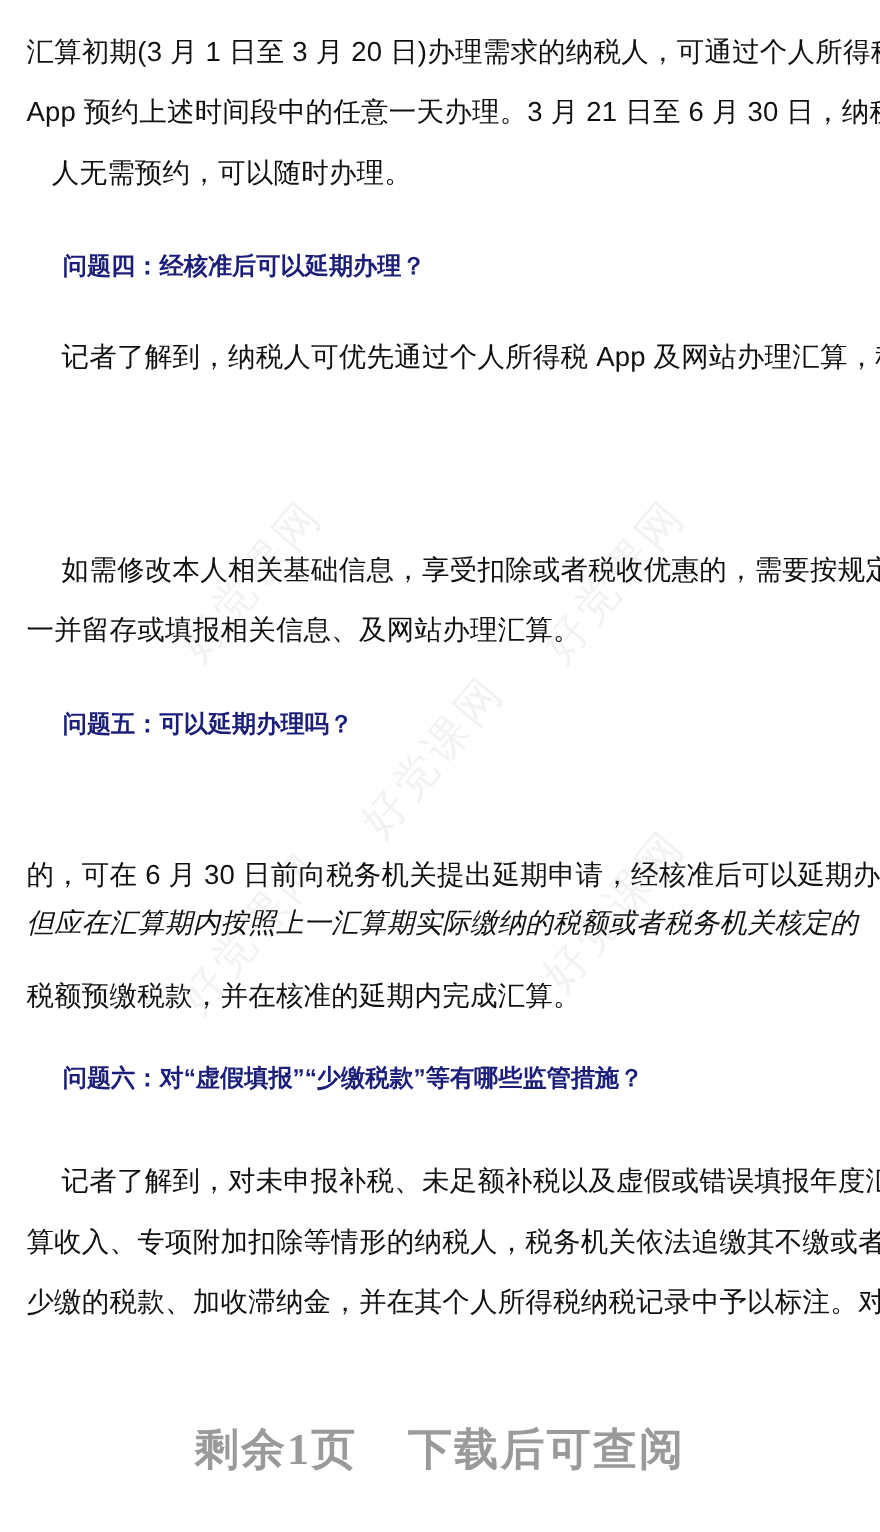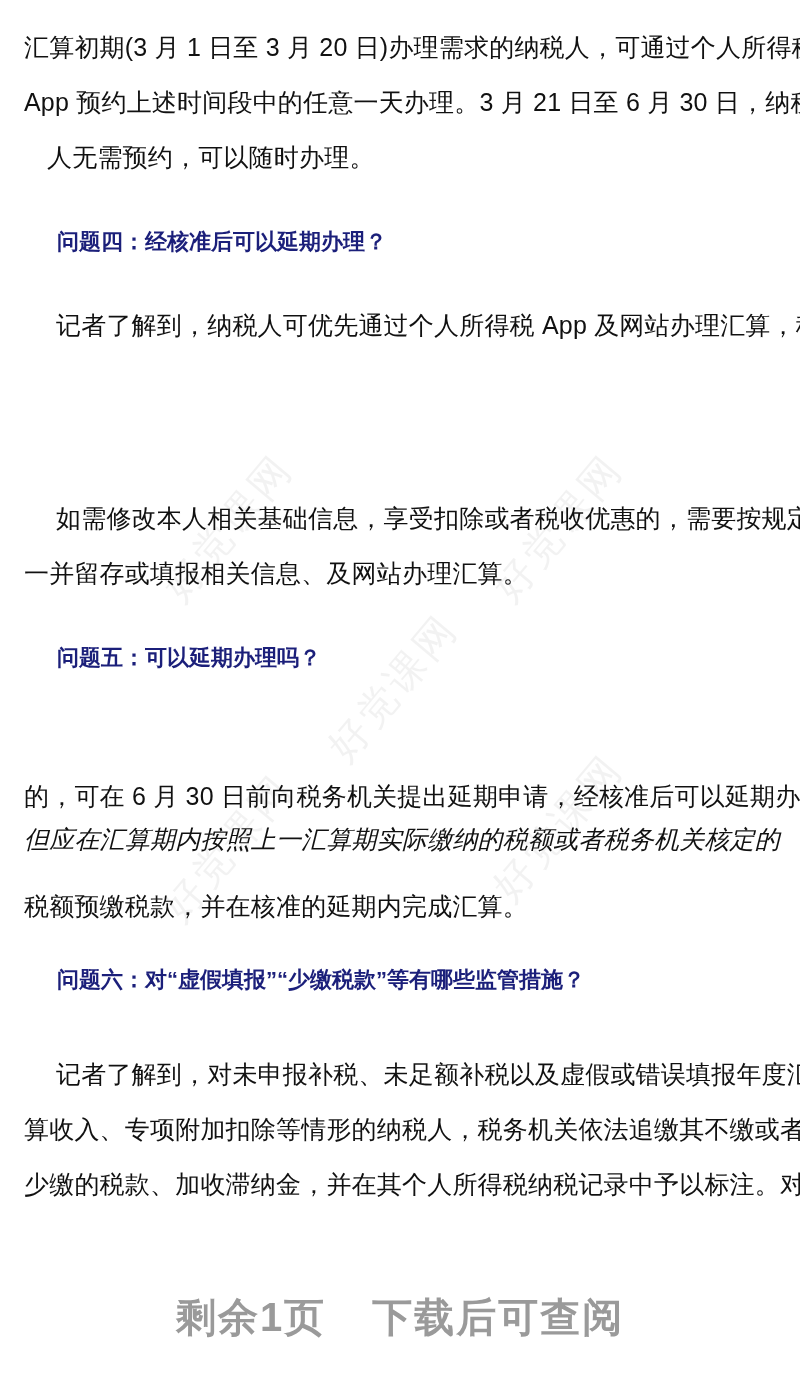--- a/index.html
+++ b/index.html
@@ -38,21 +38,21 @@
     transform: rotate(-50deg);
     white-space: nowrap;
     pointer-events: none;
     letter-spacing: 4px;
   }
   .footer-banner {
     position: absolute;
     left: 0; right: 0;
     top: 1290px;
     text-align: center;
-    font-family: Liberation Sans, sans-serif;
+    font-family: Liberation Serif, serif;
     font-weight: bold;
     font-size: 40px;
     color: #9a9a9a;
     letter-spacing: 2px;
   }
   .footer-banner span { display: inline-block; }
   .footer-banner .gap { width: 46px; }
 </style>
 </head>
 <body>

